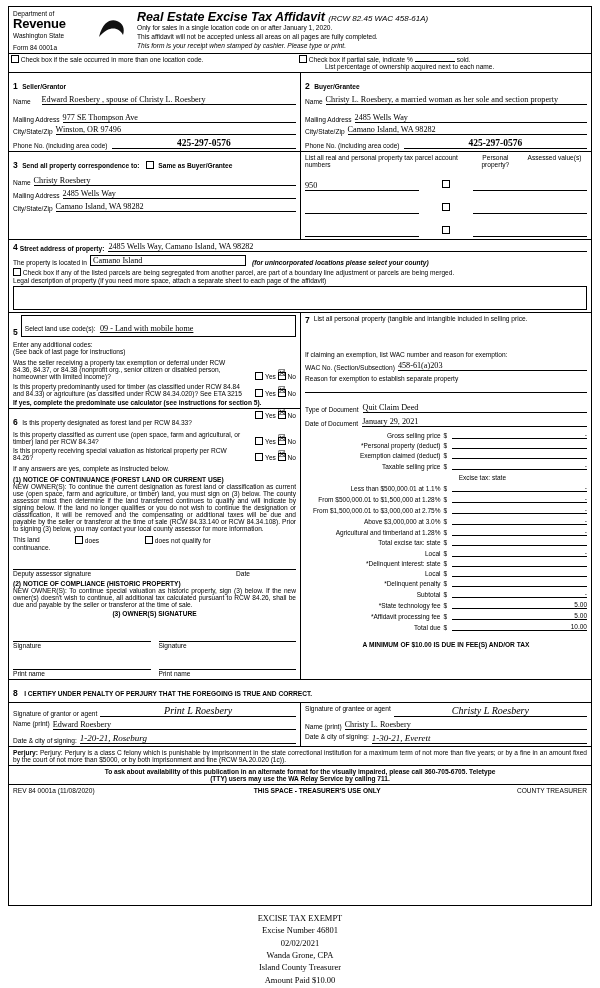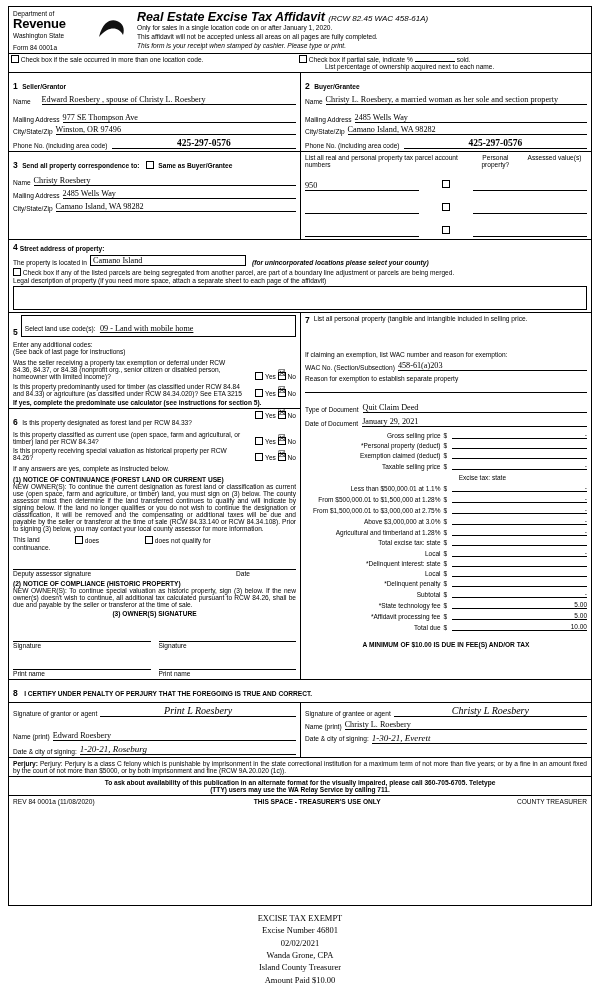--- a/index.html
+++ b/index.html
@@ -167,20 +167,21 @@
             <div class="grow hand" style="width:23%"></div>
           </div>
         </div>
       </div>
     </div>
 
     <div style="border-bottom:1px solid #000;padding:2px 4px">
       <div class="flexline">
         <span class="num">4</span>
         <span class="small b" style="margin-left:2px">Street address of property:</span>
+        <span class="grow hand" style="margin-left:4px">2485 Wells Way, Camano Island, WA  98282</span>
       </div>
       <div class="flexline" style="margin-top:3px">
         <span class="small">The property is located in</span>
         <span class="hand" style="margin-left:3px;border:1px solid #000;width:150px;padding:0 2px">Camano Island</span>
         <span class="small b" style="margin-left:6px;font-style:italic">(for unincorporated locations please select your county)</span>
       </div>
       <div class="small" style="margin-top:2px">
         <span class="chk"></span>
         <span>Check box if any of the listed parcels are being segregated from another parcel, are part of a boundary line adjustment or parcels are being merged.</span>
       </div>
@@ -418,39 +419,39 @@
       <div class="pad" style="border-bottom:1px solid #000;">
         <span class="num">8</span>
         <span class="b small" style="margin-left:2px">I CERTIFY UNDER PENALTY OF PERJURY THAT THE FOREGOING IS TRUE AND CORRECT.</span>
       </div>
       <div class="row">
         <div class="cellL pad">
           <div style="display:flex;align-items:flex-end">
             <span class="small">Signature of grantor or agent</span>
             <span class="grow" style="margin-left:3px;font-family:'Liberation Serif',serif;font-style:italic;font-size:10px;text-align:center">Print L Roesbery</span>
           </div>
-          <div style="display:flex;align-items:center;margin-top:14px">
+          <div style="display:flex;align-items:flex-start;margin-top:3px">
             <span class="small">Name (print)</span>
             <span class="grow hand" style="margin-left:3px">Edward Roesbery</span>
           </div>
           <div style="display:flex;align-items:flex-end;margin-top:3px">
             <span class="small">Date &amp; city of signing:</span>
             <span class="grow" style="margin-left:3px;font-family:'Liberation Serif',serif;font-style:italic;font-size:9px">1-20-21, Roseburg</span>
           </div>
         </div>
         <div class="cellR pad">
-          <div style="display:flex;align-items:flex-end">
+          <div style="display:flex;align-items:flex-start">
             <span class="small">Signature of grantee or agent</span>
             <span class="grow" style="margin-left:3px;font-family:'Liberation Serif',serif;font-style:italic;font-size:10px;text-align:center">Christy L Roesbery</span>
           </div>
           <div style="display:flex;align-items:flex-end;margin-top:3px">
             <span class="small">Name (print)</span>
             <span class="grow hand" style="margin-left:3px">Christy L. Roesbery</span>
           </div>
-          <div style="display:flex;align-items:center;margin-top:3px">
+          <div style="display:flex;align-items:flex-start;margin-top:3px">
             <span class="small">Date &amp; city of signing:</span>
             <span class="grow" style="margin-left:3px;font-family:'Liberation Serif',serif;font-style:italic;font-size:9px">1-30-21, Everett</span>
           </div>
         </div>
       </div>
       <div class="pad" style="border-top:1px solid #000;">
         <div class="small" style="text-align:justify"><span class="b">Perjury:</span>
           <span>Perjury: Perjury is a class C felony which is punishable by imprisonment in the state correctional institution for a maximum term of not more than five years; or by a fine in an amount fixed by the court of not more than $5000, or by both imprisonment and fine (RCW 9A.20.020 (1c)).</span></div>
       </div>
       <div class="pad" style="border-top:1px solid #000;text-align:center">

